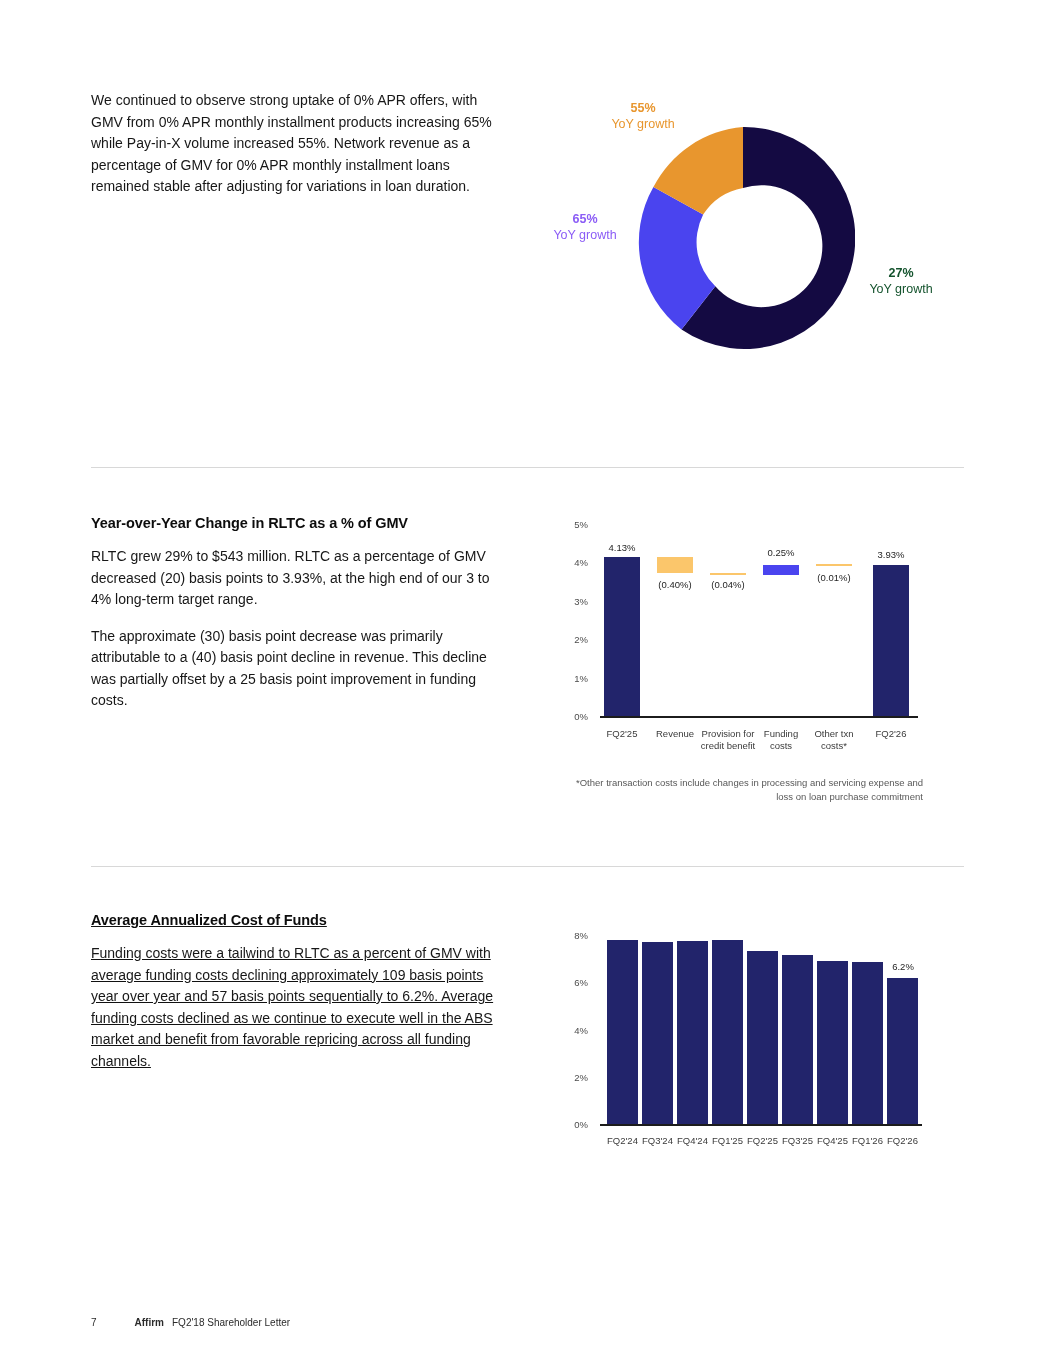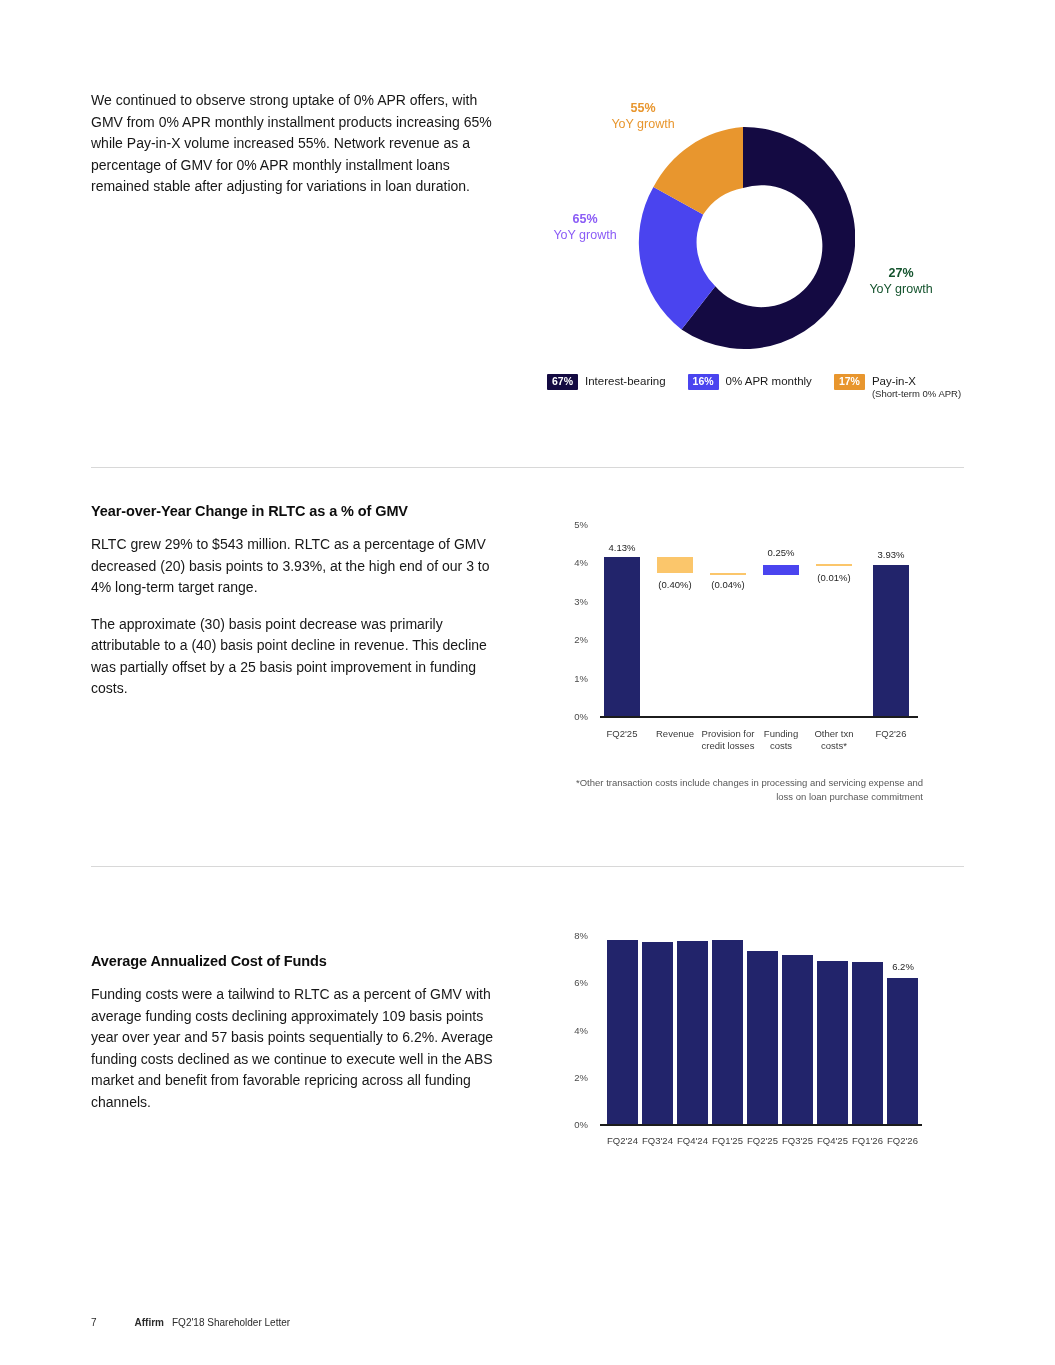--- a/index.html
+++ b/index.html
@@ -213,42 +213,25 @@
     <div class="donut-label lbl-blue">
       <span class="big">65%</span>
       <span>YoY growth</span>
     </div>
 
     <div class="donut-label lbl-navy">
       <span class="big">27%</span>
       <span>YoY growth</span>
     </div>
 
-    <div class="legend">
-      <div class="legend-item li0">
-        <span class="badge" style="background:#140a42;">67%</span>
-        <span class="legend-text">Interest-bearing</span>
-      </div>
-      <div class="legend-item li1">
-        <span class="badge" style="background:#4a44ef;">16%</span>
-        <span class="legend-text">0% APR monthly</span>
-      </div>
-      <div class="legend-item li2">
-        <span class="badge" style="background:#e8962e;">17%</span>
-        <span class="legend-text">
-          <span>Pay-in-X</span>
-          <span class="legend-sub">(Short-term 0% APR)</span>
-        </span>
-      </div>
-    </div>
   </div>
 
   <div class="divider" style="top:467px;"></div>
 
-  <div class="section" style="left:0; top:503px;">
+  <div class="section" style="left:0; top:515px;">
     <div class="text-col">
       <h2 class="sec-title">Year-over-Year Change in RLTC as a % of GMV</h2>
       <p class="sec-para">RLTC grew 29% to $543 million. RLTC as a percentage of GMV decreased (20) basis points to 3.93%, at the high end of our 3 to 4% long-term target range.</p>
       <p class="sec-para">The approximate (30) basis point decrease was primarily attributable to a (40) basis point decline in revenue. This decline was partially offset by a 25 basis point improvement in funding costs.</p>
     </div>
   </div>
 
   <div class="chart" style="left:0; top:0; width:1055px; height:1365px;">
 
     <div class="ytick" style="left:556px; top:716px; width:32px;">0%</div>
@@ -274,31 +257,31 @@
 
     <div class="dlabel" style="left:592px; top:542px; width:60px;">4.13%</div>
     <div class="dlabel" style="left:645px; top:579px; width:60px;">(0.40%)</div>
     <div class="dlabel" style="left:698px; top:579px; width:60px;">(0.04%)</div>
     <div class="dlabel" style="left:751px; top:547px; width:60px;">0.25%</div>
     <div class="dlabel" style="left:804px; top:572px; width:60px;">(0.01%)</div>
     <div class="dlabel" style="left:861px; top:549px; width:60px;">3.93%</div>
 
     <div class="xtick" style="left:592px; top:728px; width:60px;">FQ2'25</div>
     <div class="xtick" style="left:645px; top:728px; width:60px;">Revenue</div>
-    <div class="xtick" style="left:700px; top:728px; width:56px;">Provision for credit losses</div>
+    <div class="xtick" style="left:700px; top:728px; width:56px;">Provision for credit benefit</div>
     <div class="xtick" style="left:753px; top:728px; width:56px;">Funding costs</div>
     <div class="xtick" style="left:806px; top:728px; width:56px;">Other txn costs*</div>
     <div class="xtick" style="left:861px; top:728px; width:60px;">FQ2'26</div>
 
     <div class="footnote" style="left:575px; top:776px; width:348px;">*Other transaction costs include changes in processing and servicing expense and loss on loan purchase commitment</div>
   </div>
 
   <div class="divider" style="top:866px;"></div>
 
-  <div class="section" style="left:0; top:953px;">
+  <div class="section" style="left:0; top:912px;text-decoration:underline;">
     <div class="text-col">
       <h2 class="sec-title">Average Annualized Cost of Funds</h2>
       <p class="sec-para">Funding costs were a tailwind to RLTC as a percent of GMV with average funding costs declining approximately 109 basis points year over year and 57 basis points sequentially to 6.2%. Average funding costs declined as we continue to execute well in the ABS market and benefit from favorable repricing across all funding channels.</p>
     </div>
   </div>
 
   <div class="chart" style="left:0; top:0; width:1055px; height:1365px;">
 
     <div class="ytick" style="left:556px; top:1124px; width:32px;">0%</div>
     <div class="ytick" style="left:556px; top:1076.8px; width:32px;">2%</div>

